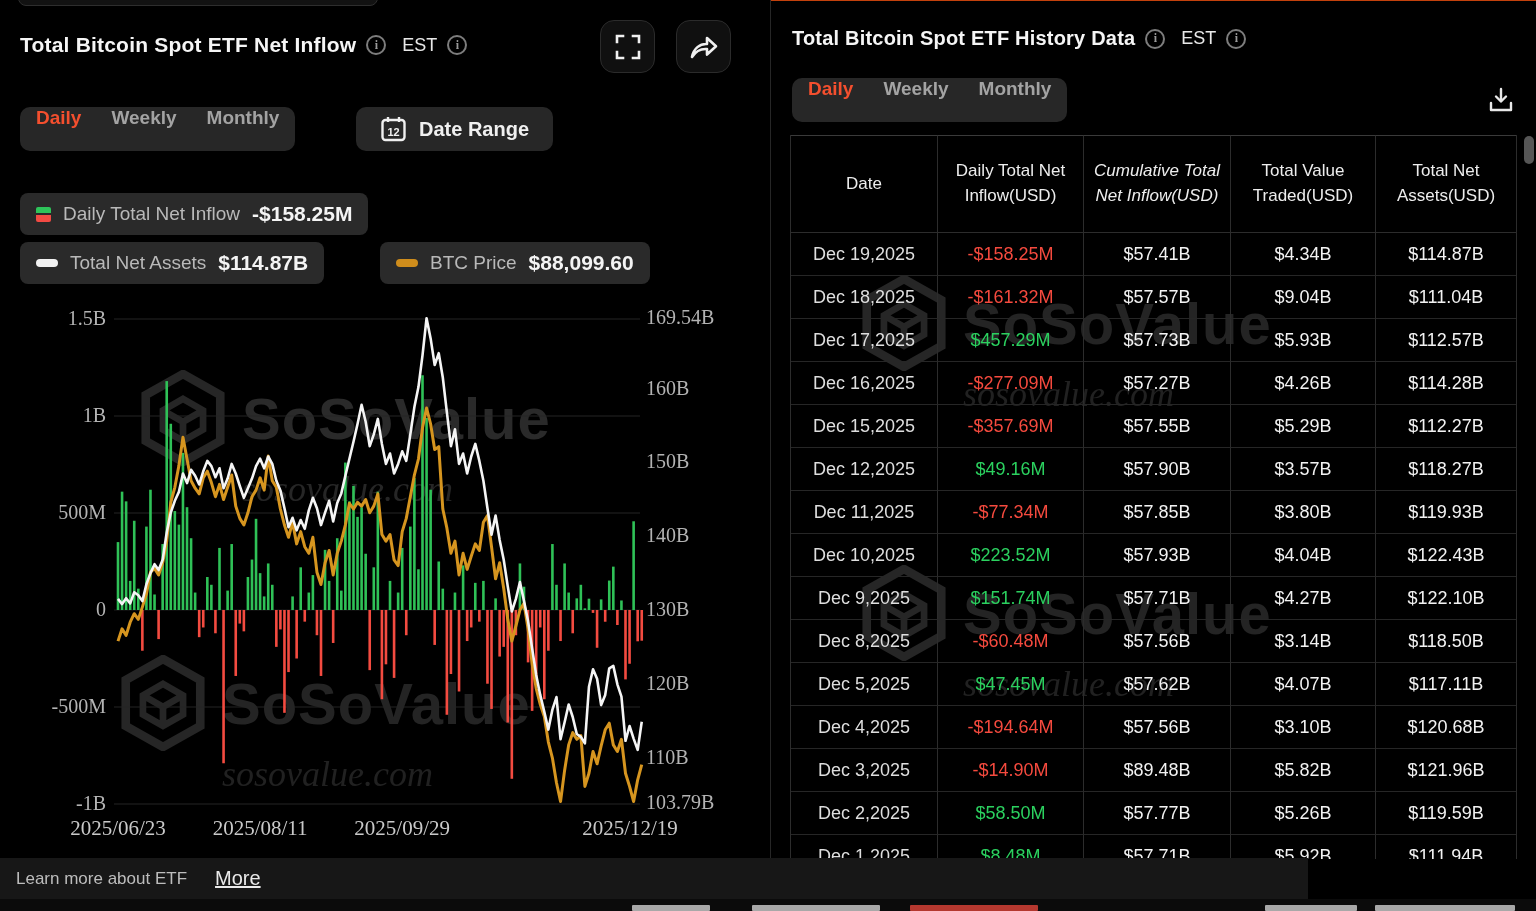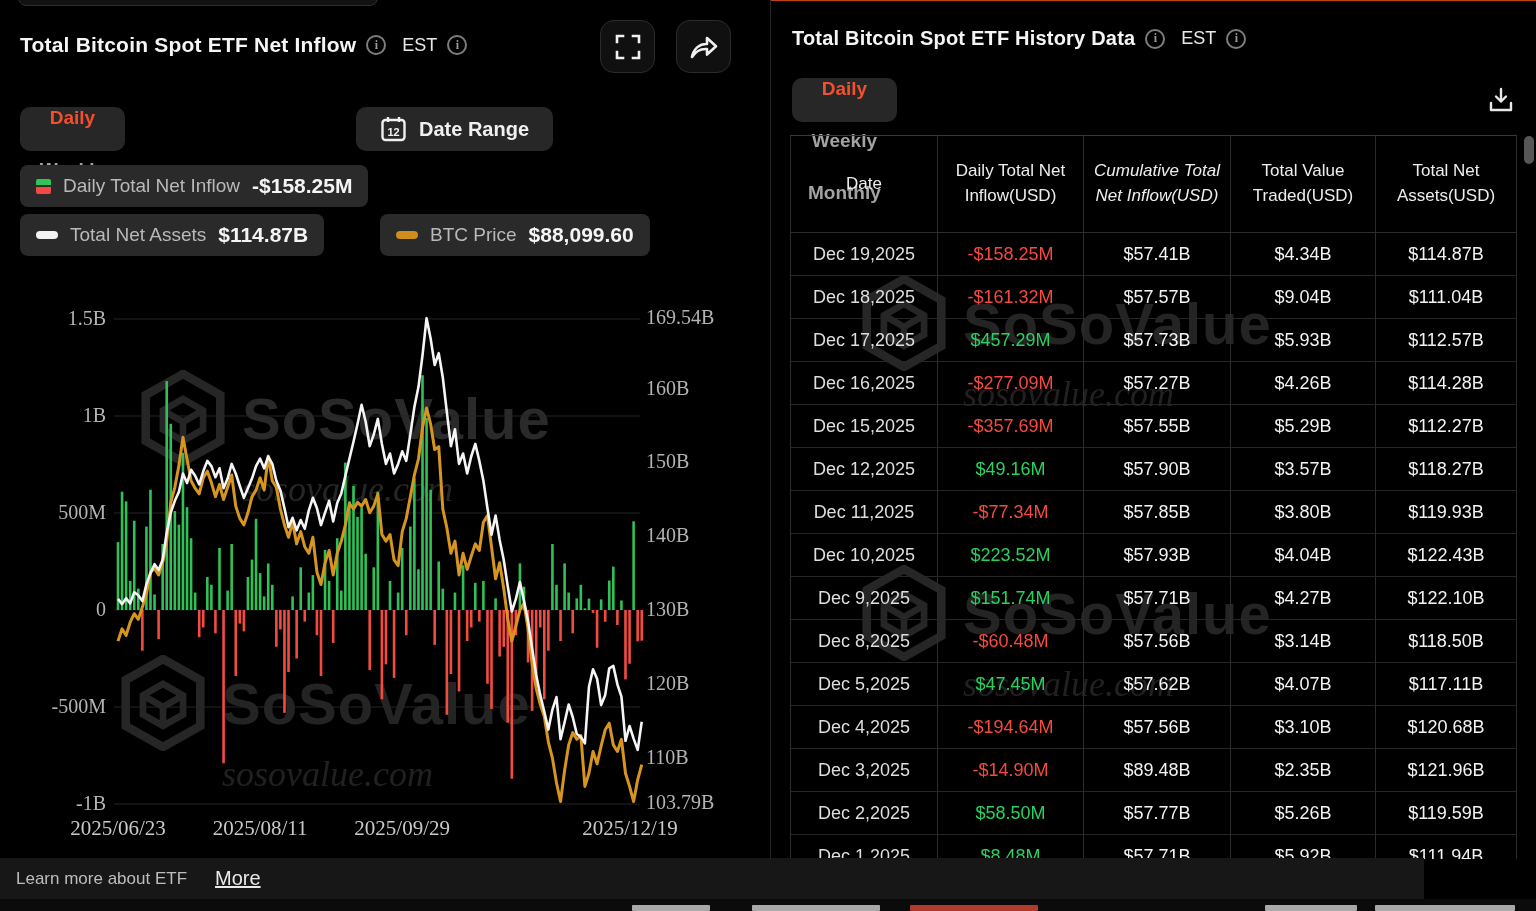--- a/index.html
+++ b/index.html
@@ -14,31 +14,31 @@
   .panel-title { font-size:21px; font-weight:bold; color:#f5f5f5; letter-spacing:.2px; }
   .est { font-size:18px; color:#e8e8e8; margin-left:6px; }
   .info-ic { width:20px; height:20px; border:2px solid #7d7d7d; border-radius:50%;
              color:#9a9a9a; font-size:12px; font-weight:bold; display:flex;
              align-items:center; justify-content:center; font-family:"Liberation Serif",serif; }
   .sq-btn { position:absolute; width:55px; height:53px; background:#101010;
             border:1px solid #2b2b2b; border-radius:14px; display:flex;
             align-items:center; justify-content:center; cursor:pointer; }
 
   .pill-tabs { position:absolute; height:44px; background:#272727; border-radius:10px;
-               display:flex; align-items:center; padding:0 16px; gap:30px;flex-direction:column; }
+               display:flex; padding:0 16px; gap:30px; }
   .ptab { font-size:19px; font-weight:600; color:#a3a3a3; cursor:pointer; }
   .ptab.active { color:#f44f2e; }
 
   #date-range-btn { position:absolute; left:356px; top:107px; height:44px; background:#272727;
                     border-radius:10px; display:flex; align-items:center; gap:12px;
                     padding:0 24px; cursor:pointer; }
   #date-range-btn span { font-size:20px; font-weight:bold; color:#f0f0f0; }
 
   .legend-pill { position:absolute; height:42px; background:#2a2a2a; border-radius:8px;
-                 display:flex; align-items:center; gap:12px; padding:14px 16px; }
+                 display:flex; align-items:center; gap:12px; padding:14px 16px;margin-top:28px; }
   .legend-label { font-size:19px; color:#b9b9b9; }
   .legend-value { font-size:21px; font-weight:bold; color:#f4f4f4; }
   .swatch-stack { width:15px; height:15px; display:flex; flex-direction:column; gap:2px; }
   .swatch-stack .g { flex:1; background:#2ec45a; border-radius:2px 2px 0 0; }
   .swatch-stack .r { flex:1; background:#f24a43; border-radius:0 0 2px 2px; }
   .swatch-bar { width:22px; height:8px; border-radius:4px; }
 
   
   .wm { position:absolute; pointer-events:none; z-index:0; }
   .wm-row { display:flex; align-items:center; gap:16px; }
@@ -67,21 +67,21 @@
            border-top:1px solid #3a3a3a; border-bottom:1px solid #2c2c2c; line-height:1.45; }
   .cell { height:43px; display:flex; align-items:center; justify-content:center;
           font-size:18px; color:#f2f2f2; border-bottom:1px solid #262626; }
   .cell.date { color:#dedede; }
   .cell.pos { color:#2bd15f; } .cell.neg { color:#f54a3e; }
   .bR { border-right:1px solid #2c2c2c; }
   #scroll-thumb { position:absolute; left:753px; top:135px; width:10px; height:28px;
                   border-radius:5px; background:#565656; cursor:pointer; }
 
   
-  #footer { position:absolute; left:0; top:858px; width:1424px; height:41px;
+  #footer { position:absolute; left:0; top:858px; width:1308px; height:41px;
             background:#171717; display:flex; align-items:center; padding-left:16px; z-index:5; }
   #footer .learn { font-size:17px; color:#bdbdbd; }
   #footer .more { font-size:20px; color:#e9e9e9; text-decoration:underline;
                   margin-left:28px; cursor:pointer; }
   #ticker-strip { position:absolute; left:0; top:899px; width:1536px; height:12px;
                   background:#0b0b0b; z-index:5; overflow:hidden; }
   .tk { position:absolute; top:6px; height:6px; border-radius:1px; background:#cfcfcf; opacity:.8; }
   .tk.red { background:#e04338; }
 </style>
 </head>
@@ -441,21 +441,21 @@
         <div class="cell bR">$4.07B</div>
         <div class="cell">$117.11B</div>
         <div class="cell date bR">Dec 4,2025</div>
         <div class="cell bR neg">-$194.64M</div>
         <div class="cell bR">$57.56B</div>
         <div class="cell bR">$3.10B</div>
         <div class="cell">$120.68B</div>
         <div class="cell date bR">Dec 3,2025</div>
         <div class="cell bR neg">-$14.90M</div>
         <div class="cell bR">$89.48B</div>
-        <div class="cell bR">$2.35B</div>
+        <div class="cell bR">$5.82B</div>
         <div class="cell">$121.96B</div>
         <div class="cell date bR">Dec 2,2025</div>
         <div class="cell bR pos">$58.50M</div>
         <div class="cell bR">$57.77B</div>
         <div class="cell bR">$5.26B</div>
         <div class="cell">$119.59B</div>
         <div class="cell date bR">Dec 1,2025</div>
         <div class="cell bR pos">$8.48M</div>
         <div class="cell bR">$57.71B</div>
         <div class="cell bR">$5.92B</div>

